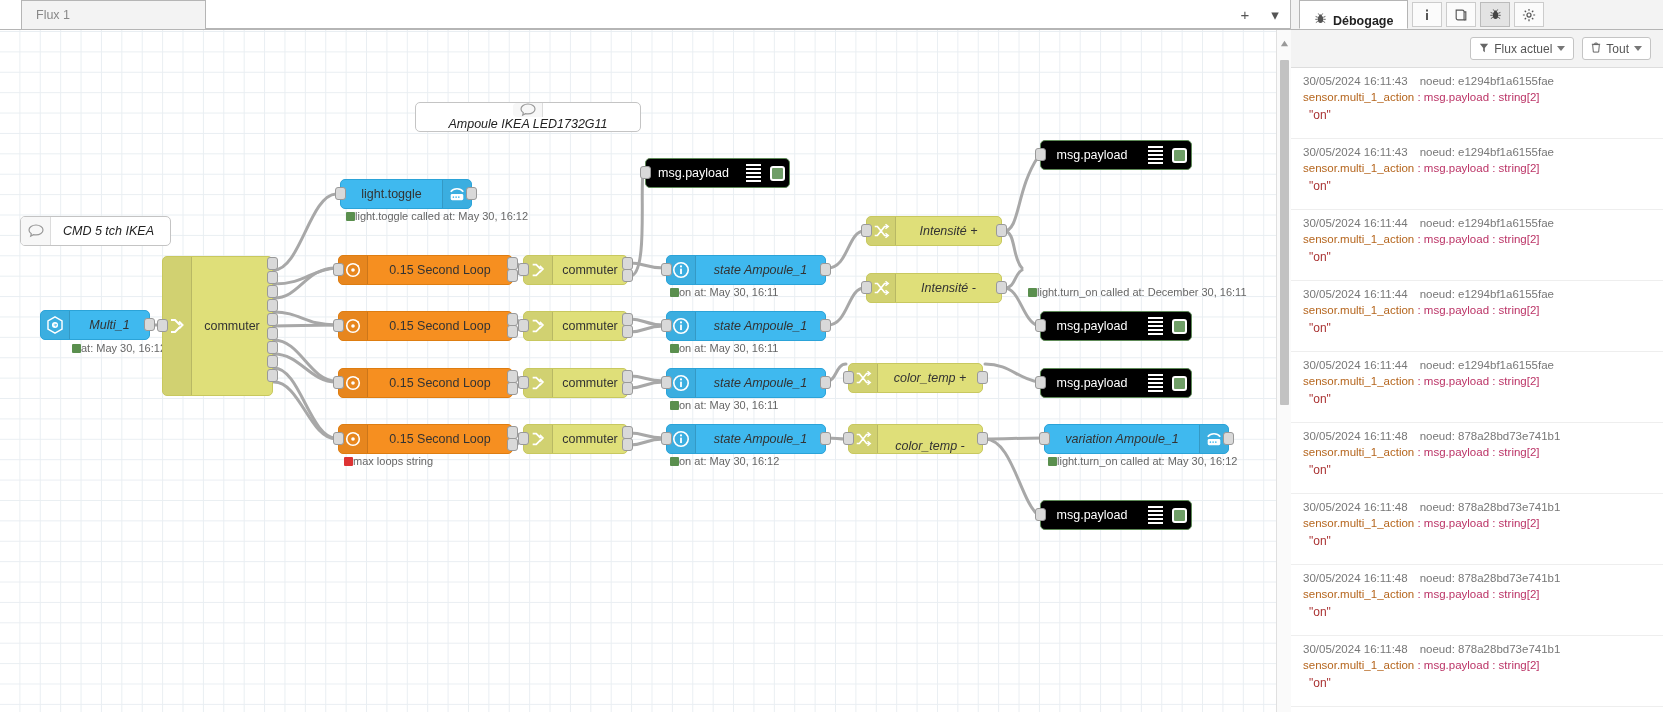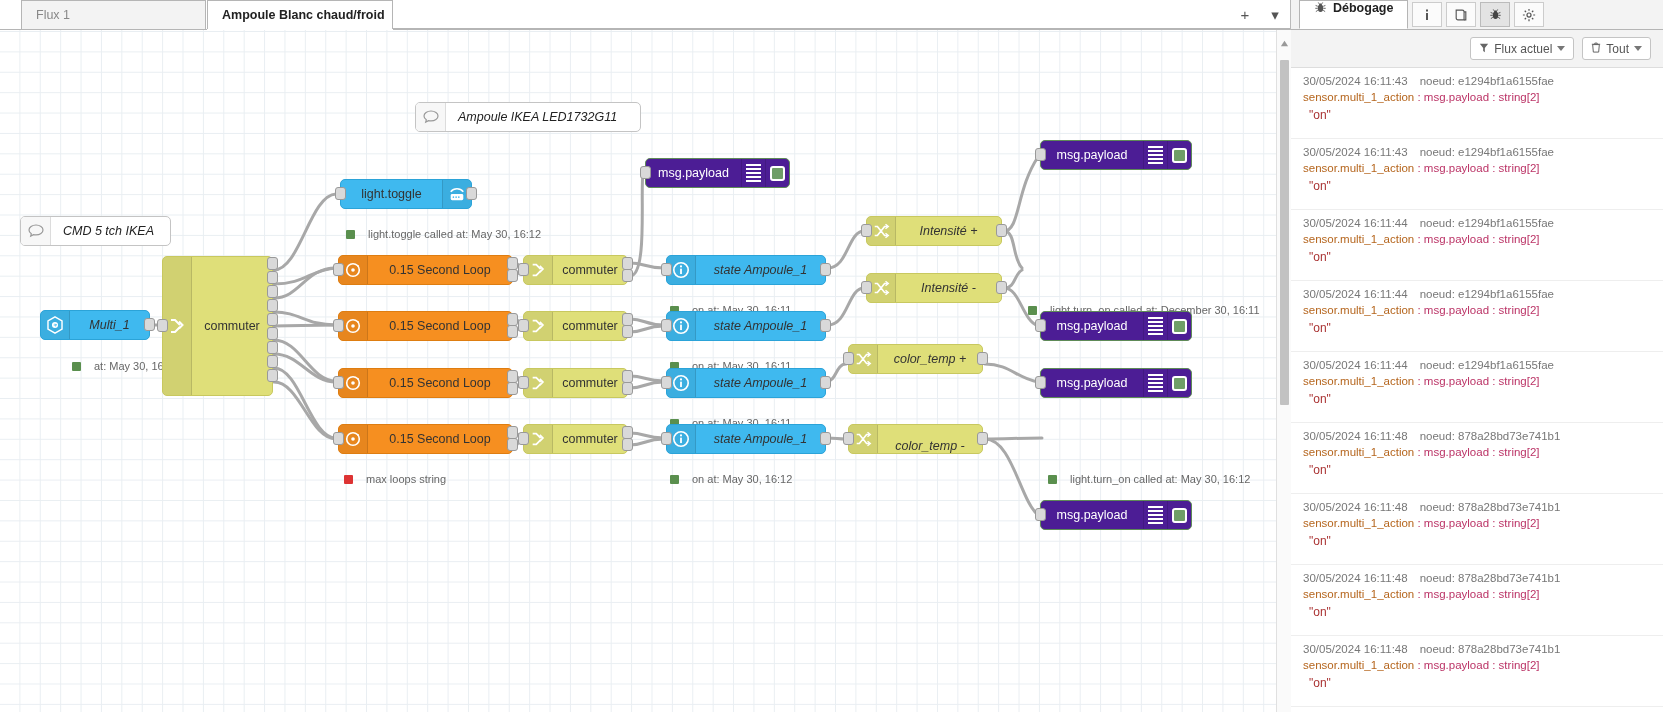--- a/index.html
+++ b/index.html
@@ -47,36 +47,36 @@
   .node { position:absolute; height:30px; border-radius:5px;
           border:1px solid rgba(0,0,0,.22); display:flex; align-items:center;
           font-size:12.5px; color:#333; box-sizing:border-box; }
   .node .lbl { flex:1; text-align:center; padding:0 6px; white-space:nowrap;
                overflow:hidden; }
   .node.ital .lbl { font-style:italic; }
 
   .n-blue   { background:#3fb9ef; border-color:#2ba3d8; }
   .n-orange { background:#f68f20; border-color:#de7d11; }
   .n-yellow { background:#dfdf79; border-color:#c8c85f; }
-  .n-green  { background:#4c1d95; border-color:#5e8a57; color:#fff;align-items:center; }
+  .n-green  { background:#000000; border-color:#5e8a57; color:#fff;align-items:center; }
 
   .icobox { width:29px; height:100%; display:flex; align-items:center;
             justify-content:center; border-right:1px solid rgba(0,0,0,.12);
             border-radius:4px 0 0 4px; background:rgba(0,0,0,.06); }
   .icobox.right { border-right:none; border-left:1px solid rgba(0,0,0,.12);
                   border-radius:0 4px 4px 0; }
 
   .port { position:absolute; width:11px; height:13px; background:#d9d9d9;
           border:1px solid #999; border-radius:3px; top:50%;
           margin-top:-7px; }
   .port.in  { left:-6px; }
   .port.out { right:-6px; }
 
   .status { position:absolute; font-size:11px; color:#666; white-space:nowrap;
-            display:flex; align-items:center; gap:13px;margin-top:18px; }
+            display:flex; align-items:center; gap:0; }
   .dot { width:9px; height:9px; background:#5a8f4e; border-radius:1px;
          display:inline-block; }
   .dot.err { background:#d33; }
 
   
   .comment { position:absolute; height:30px; background:#fff;
              border:1px solid #c4c4c4; border-radius:5px; display:flex;
              align-items:center; font-size:12.5px; font-style:italic; color:#222; }
   .comment .cico { width:30px; height:100%; display:flex; align-items:center;
                    justify-content:center; background:#f7f7f7;
@@ -98,21 +98,21 @@
              justify-content:center; border-left:1px solid rgba(0,0,0,.12);
              border-radius:0 4px 4px 0; }
   .dbg-btn span { width:15px; height:15px; background:#6f9e67; border:2px solid #fff;
                   border-radius:3px; display:block; }
 
   
   #sidebar { width:372px; height:712px; background:#f3f3f3; display:flex;
              flex-direction:column; }
   #sbtabs { height:30px; display:flex; align-items:flex-end; background:#f3f3f3;
             border-bottom:1px solid #b5b5b5; padding-left:8px; }
-  .sbtab { height:29px; display:flex; align-items:flex-start; gap:6px; padding:0 14px;
+  .sbtab { height:29px; display:flex; align-items:flex-end; gap:6px; padding:0 14px;
            font-size:12.5px; font-weight:bold; color:#222; background:#fff;
            border:1px solid #b5b5b5; border-bottom:1px solid #fff; border-radius:0;
            position:relative; z-index:2; }
   .sbicon { width:30px; height:25px; margin-bottom:2px; margin-left:4px;
             display:flex; align-items:center; justify-content:center;
             border:1px solid #ccc; background:#fbfbfb; font-size:13px; color:#555; }
   .sbicon.sel { background:#e3e3e3; border-color:#bbb; }
 
   #sbtools { height:38px; display:flex; align-items:center; justify-content:flex-end;
              gap:8px; padding:0 12px; background:#f3f3f3;
@@ -134,21 +134,20 @@
 </style>
 </head>
 <body>
 
 <div id="app">
 
   <div id="editor">
 
     <div id="tabbar">
       <div class="tab inactive">Flux 1</div>
-      <div class="tab active">Ampoule Blanc chaud/froid</div>
       <div id="tab-spacer"></div>
       <div class="tabbtn">+</div>
       <div class="tabbtn">▾</div>
     </div>
 
     <div id="canvaswrap">
       <div id="canvas"></div>
 
       <svg id="wires">
         <g fill="none" stroke="#a8a8a8" stroke-width="3" stroke-linecap="round">
@@ -191,21 +190,21 @@
           <path d="M1004,201 C1020,201 1016,160 1038,127"></path>
           <path d="M1004,201 C1016,201 1012,228 1022,238"></path>
           <path d="M1004,258 C1016,258 1014,244 1022,240"></path>
           <path d="M1004,258 C1020,258 1022,290 1038,296"></path>
           <path d="M985,334 C1010,334 1016,348 1038,352"></path>
           <path d="M985,409 C1008,409 1016,408 1042,408"></path>
           <path d="M985,409 C1012,409 1020,470 1038,485"></path>
         </g>
       </svg>
 
-      <div class="comment" style="left:415px;top:72px;width:226px;">
+      <div class="comment" style="left:415px;top:72px;width:226px;flex-direction:column;">
         <span class="cico">
           <svg width="16" height="14" viewBox="0 0 16 14">
               <path d="M8 1C4.1 1 1 3.2 1 6c0 1.5.9 2.9 2.3 3.8L2.7 12l2.8-1.4c.8.2 1.6.3 2.5.3 3.9 0 7-2.2 7-5S11.9 1 8 1z" fill="none" stroke="#999" stroke-width="1.2"></path>
             </svg>
         </span>
         <span class="ctxt">Ampoule IKEA LED1732G11</span>
       </div>
 
       <div class="comment" style="left:20px;top:186px;width:151px;">
         <span class="cico">
@@ -475,21 +474,21 @@
         <span class="port in"></span>
         <span class="icobox">
           <svg width="18" height="18" viewBox="0 0 20 20">
               <path d="M3 5h3l8 10h3M3 15h3l8-10h3" stroke="#fff" stroke-width="1.9" fill="none"></path>
               <path d="M15 2.5L18 5l-3 2.5M15 12.5L18 15l-3 2.5" stroke="#fff" stroke-width="1.7" fill="none"></path>
             </svg>
         </span>
         <span class="lbl">Intensité -</span>
         <span class="port out"></span>
       </div>
-      <div class="node n-yellow ital" style="left:848px;top:314px;width:135px;">
+      <div class="node n-yellow ital" style="left:848px;top:333px;width:135px;">
         <span class="port in"></span>
         <span class="icobox">
           <svg width="18" height="18" viewBox="0 0 20 20">
               <path d="M3 5h3l8 10h3M3 15h3l8-10h3" stroke="#fff" stroke-width="1.9" fill="none"></path>
               <path d="M15 2.5L18 5l-3 2.5M15 12.5L18 15l-3 2.5" stroke="#fff" stroke-width="1.7" fill="none"></path>
             </svg>
         </span>
         <span class="lbl">color_temp +</span>
         <span class="port out"></span>
       </div>
@@ -547,20 +546,34 @@
             <i></i>
             <i></i>
             <i></i>
             <i></i>
           </span>
         <span class="dbg-btn">
             <span></span>
           </span>
       </div>
 
+      <div class="node n-blue ital" style="left:1044px;top:394px;width:185px;">
+        <span class="port in"></span>
+        <span class="lbl">variation Ampoule_1</span>
+        <span class="icobox right">
+          <svg width="20" height="18" viewBox="0 0 22 20">
+              <path d="M4 7.5a9 9 0 0114 0" stroke="#fff" stroke-width="1.6" fill="none"></path>
+              <rect x="4" y="10" width="14" height="7" rx="1.6" fill="#fff"></rect>
+              <circle cx="7" cy="13.5" r=".9" fill="#3fb9ef"></circle>
+              <circle cx="10" cy="13.5" r=".9" fill="#3fb9ef"></circle>
+              <circle cx="13" cy="13.5" r=".9" fill="#3fb9ef"></circle>
+            </svg>
+        </span>
+        <span class="port out"></span>
+      </div>
       <div class="status" style="left:1048px;top:425px;">
         <i class="dot"></i>
         <span>light.turn_on called at: May 30, 16:12</span>
       </div>
 
       <div class="node n-green" style="left:1040px;top:470px;width:152px;">
         <span class="port in"></span>
         <span class="lbl">msg.payload</span>
         <span class="dbg-lines">
             <i></i>

